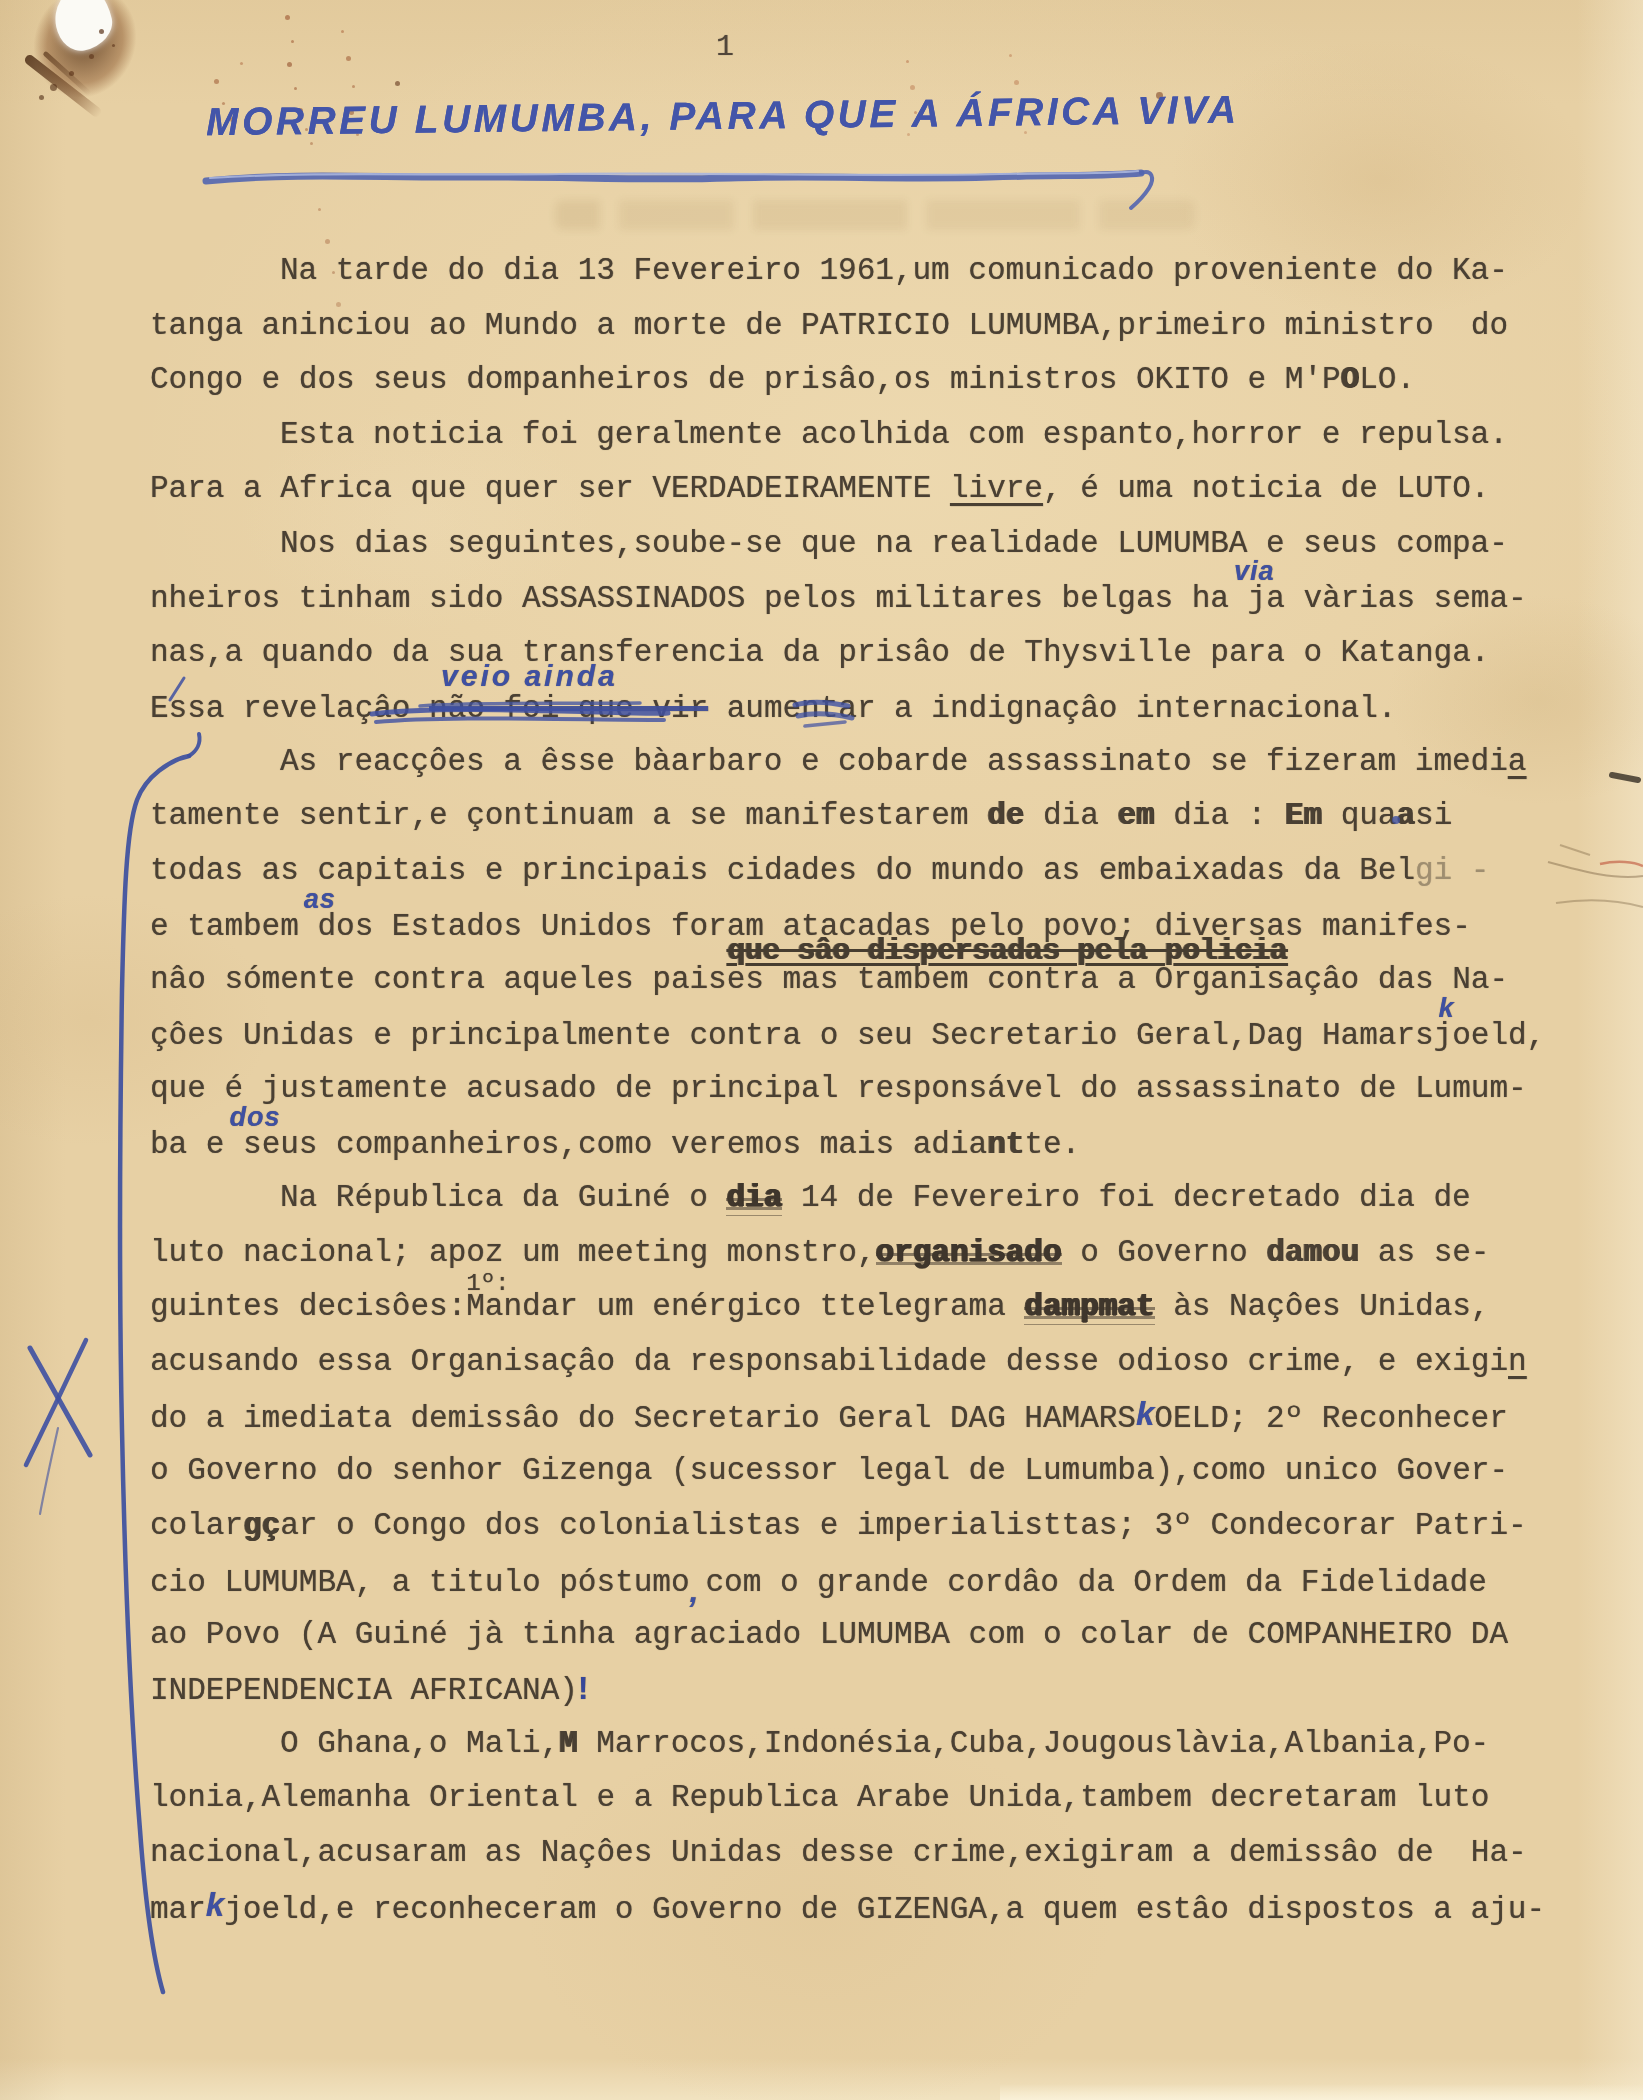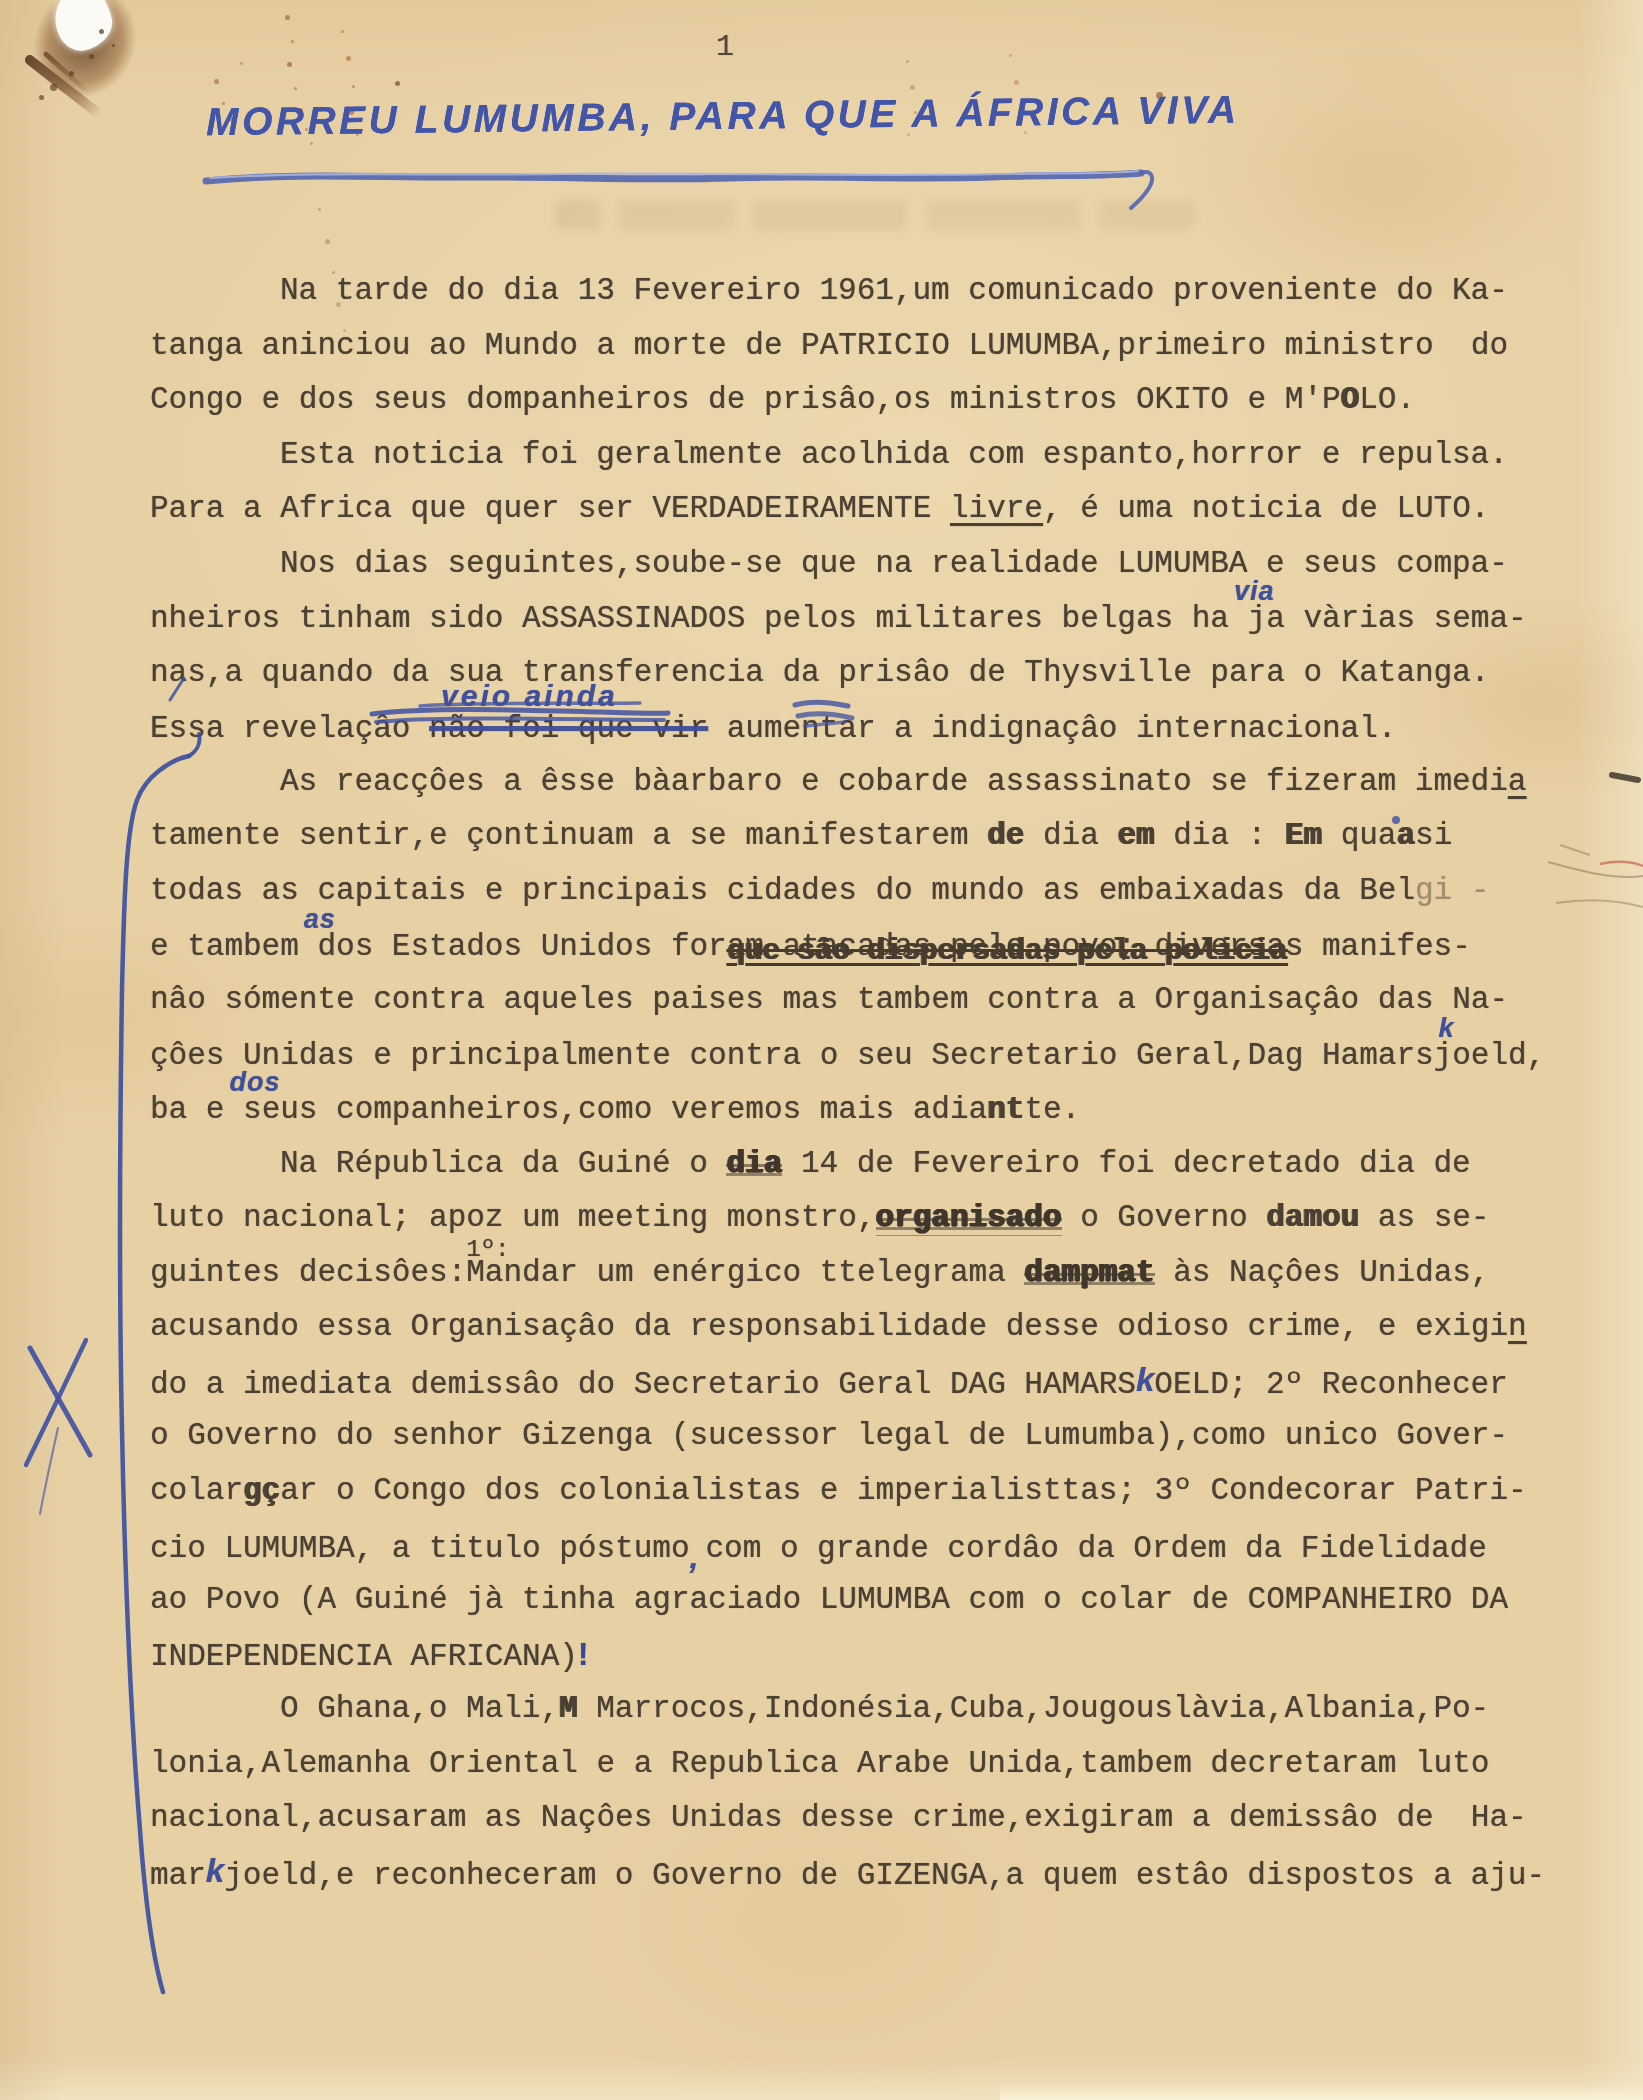--- a/index.html
+++ b/index.html
@@ -21,21 +21,21 @@
     text-shadow:0 0 1px rgba(80,70,56,.6);}
   .title{position:absolute;left:206px;top:94px;white-space:nowrap;
     font-family:"Liberation Sans","DejaVu Sans",sans-serif;font-style:italic;font-weight:bold;
     font-size:39px;letter-spacing:3.5px;color:#4355a9;transform:rotate(-0.7deg);
     text-shadow:0 0 .6px #4355a9;}
   .ghost{position:absolute;left:555px;top:200px;width:640px;height:30px;border-radius:8px;
     filter:blur(4px);opacity:.85;background:
       linear-gradient(90deg, rgba(150,120,70,.16) 0 7%, transparent 7% 10%, rgba(150,120,70,.13) 10% 28%,
       transparent 28% 31%, rgba(150,120,70,.14) 31% 55%, transparent 55% 58%, rgba(150,120,70,.12) 58% 82%,
       transparent 82% 85%, rgba(150,120,70,.12) 85% 100%);}
-  .typed{position:absolute;left:150px;top:264px;font-size:31px;color:#4a4033;
+  .typed{position:absolute;left:150px;top:244px;font-size:31px;color:#4a4033;
     text-shadow:0 0 1px rgba(74,64,51,.55), .4px .4px 0 rgba(74,64,51,.3);}
   .line{height:54.55px;line-height:54.55px;white-space:pre;}
   .ind{padding-left:130px;}
   .sg-b{font-weight:bold;text-shadow:.8px 0 rgba(58,49,40,.95), -.8px 0 rgba(58,49,40,.7);}
   .sg-fd{opacity:.45;text-align:right;}
   .sg-u{text-decoration:underline;text-decoration-thickness:2.5px;text-underline-offset:6px;}
   .sg-xb{font-weight:bold;color:#3f362c;
     text-shadow:1px 0 rgba(58,49,40,.95), -1px 0 rgba(58,49,40,.85), 0 1px rgba(58,49,40,.7);
     background-image:linear-gradient(rgba(60,50,40,.55),rgba(60,50,40,.55)),
       linear-gradient(rgba(60,50,40,.5),rgba(60,50,40,.5)),
@@ -125,20 +125,21 @@
       <div class="line ind"><span>Nos dias seguintes,soube-se que na realidade LUMUMBA e seus compa-</span></div>
       <div class="line"><span>nheiros tinham sido ASSASSINADOS pelos militares belgas ha</span><span class="sg-hws">via</span><span> ja vàrias sema-</span></div>
       <div class="line"><span>nas,a quando da sua transferencia da prisâo de Thysville para o Katanga.</span></div>
       <div class="line"><span>Essa revelaçâo </span><span class="sg-hws2">veio ainda</span><span class="sg-xb9">não foi que vir</span><span> aumentar a indignaçâo internacional.</span></div>
       <div class="line ind"><span>As reacçôes a êsse bàarbaro e cobarde assassinato se fizeram imedi</span><span class="sg-u">a</span></div>
       <div class="line"><span>tamente sentir,e çontinuam a se manifestarem </span><span class="sg-b">de</span><span> dia </span><span class="sg-b">em</span><span> dia : </span><span class="sg-b">Em</span><span> qua</span><span class="sg-b">a</span><span>si</span></div>
       <div class="line"><span>todas as capitais e principais cidades do mundo as embaixadas da Bel</span><span class="sg-fd">gi -</span></div>
       <div class="line"><span>e tambem</span><span class="sg-hws">as</span><span> dos Estados Unidos foram atacadas pelo povo; diversas manifes-</span></div>
       <div class="line"><span>nâo sómente contra aqueles paises mas tambem contra a Organisaçâo das Na-</span></div>
       <div class="line"><span>çôes Unidas e principalmente contra o seu Secretario Geral,Dag Hamars</span><span class="sg-hws">k</span><span>joeld,</span></div>
+      <div class="line"><span>que é justamente acusado de principal responsável do assassinato de Lumum-</span></div>
       <div class="line"><span>ba e</span><span class="sg-hws">dos</span><span> seus companheiros,como veremos mais adia</span><span class="sg-b">nt</span><span>te.</span></div>
       <div class="line ind"><span>Na Républica da Guiné o </span><span class="sg-xb">dia</span><span> 14 de Fevereiro foi decretado dia de</span></div>
       <div class="line"><span>luto nacional; apoz um meeting monstro,</span><span class="sg-xb">organisado</span><span> o Governo </span><span class="sg-b">damou</span><span> as se-</span></div>
       <div class="line"><span>guintes decisôes:</span><span class="sg-sup">1º:</span><span>Mandar um enérgico ttelegrama </span><span class="sg-xb">dampmat</span><span> às Naçôes Unidas,</span></div>
       <div class="line"><span>acusando essa Organisaçâo da responsabilidade desse odioso crime, e exigi</span><span class="sg-u">n</span></div>
       <div class="line"><span>do a imediata demissâo do Secretario Geral DAG HAMARS</span><span class="sg-hwk">k</span><span>OELD; 2º Reconhecer</span></div>
       <div class="line"><span>o Governo do senhor Gizenga (sucessor legal de Lumumba),como unico Gover-</span></div>
       <div class="line"><span>colar</span><span class="sg-b">gç</span><span>ar o Congo dos colonialistas e imperialisttas; 3º Condecorar Patri-</span></div>
       <div class="line"><span>cio LUMUMBA, a titulo póstumo</span><span class="sg-hwc">,</span><span>com o grande cordâo da Ordem da Fidelidade</span></div>
       <div class="line"><span>ao Povo (A Guiné jà tinha agraciado LUMUMBA com o colar de COMPANHEIRO DA</span></div>

